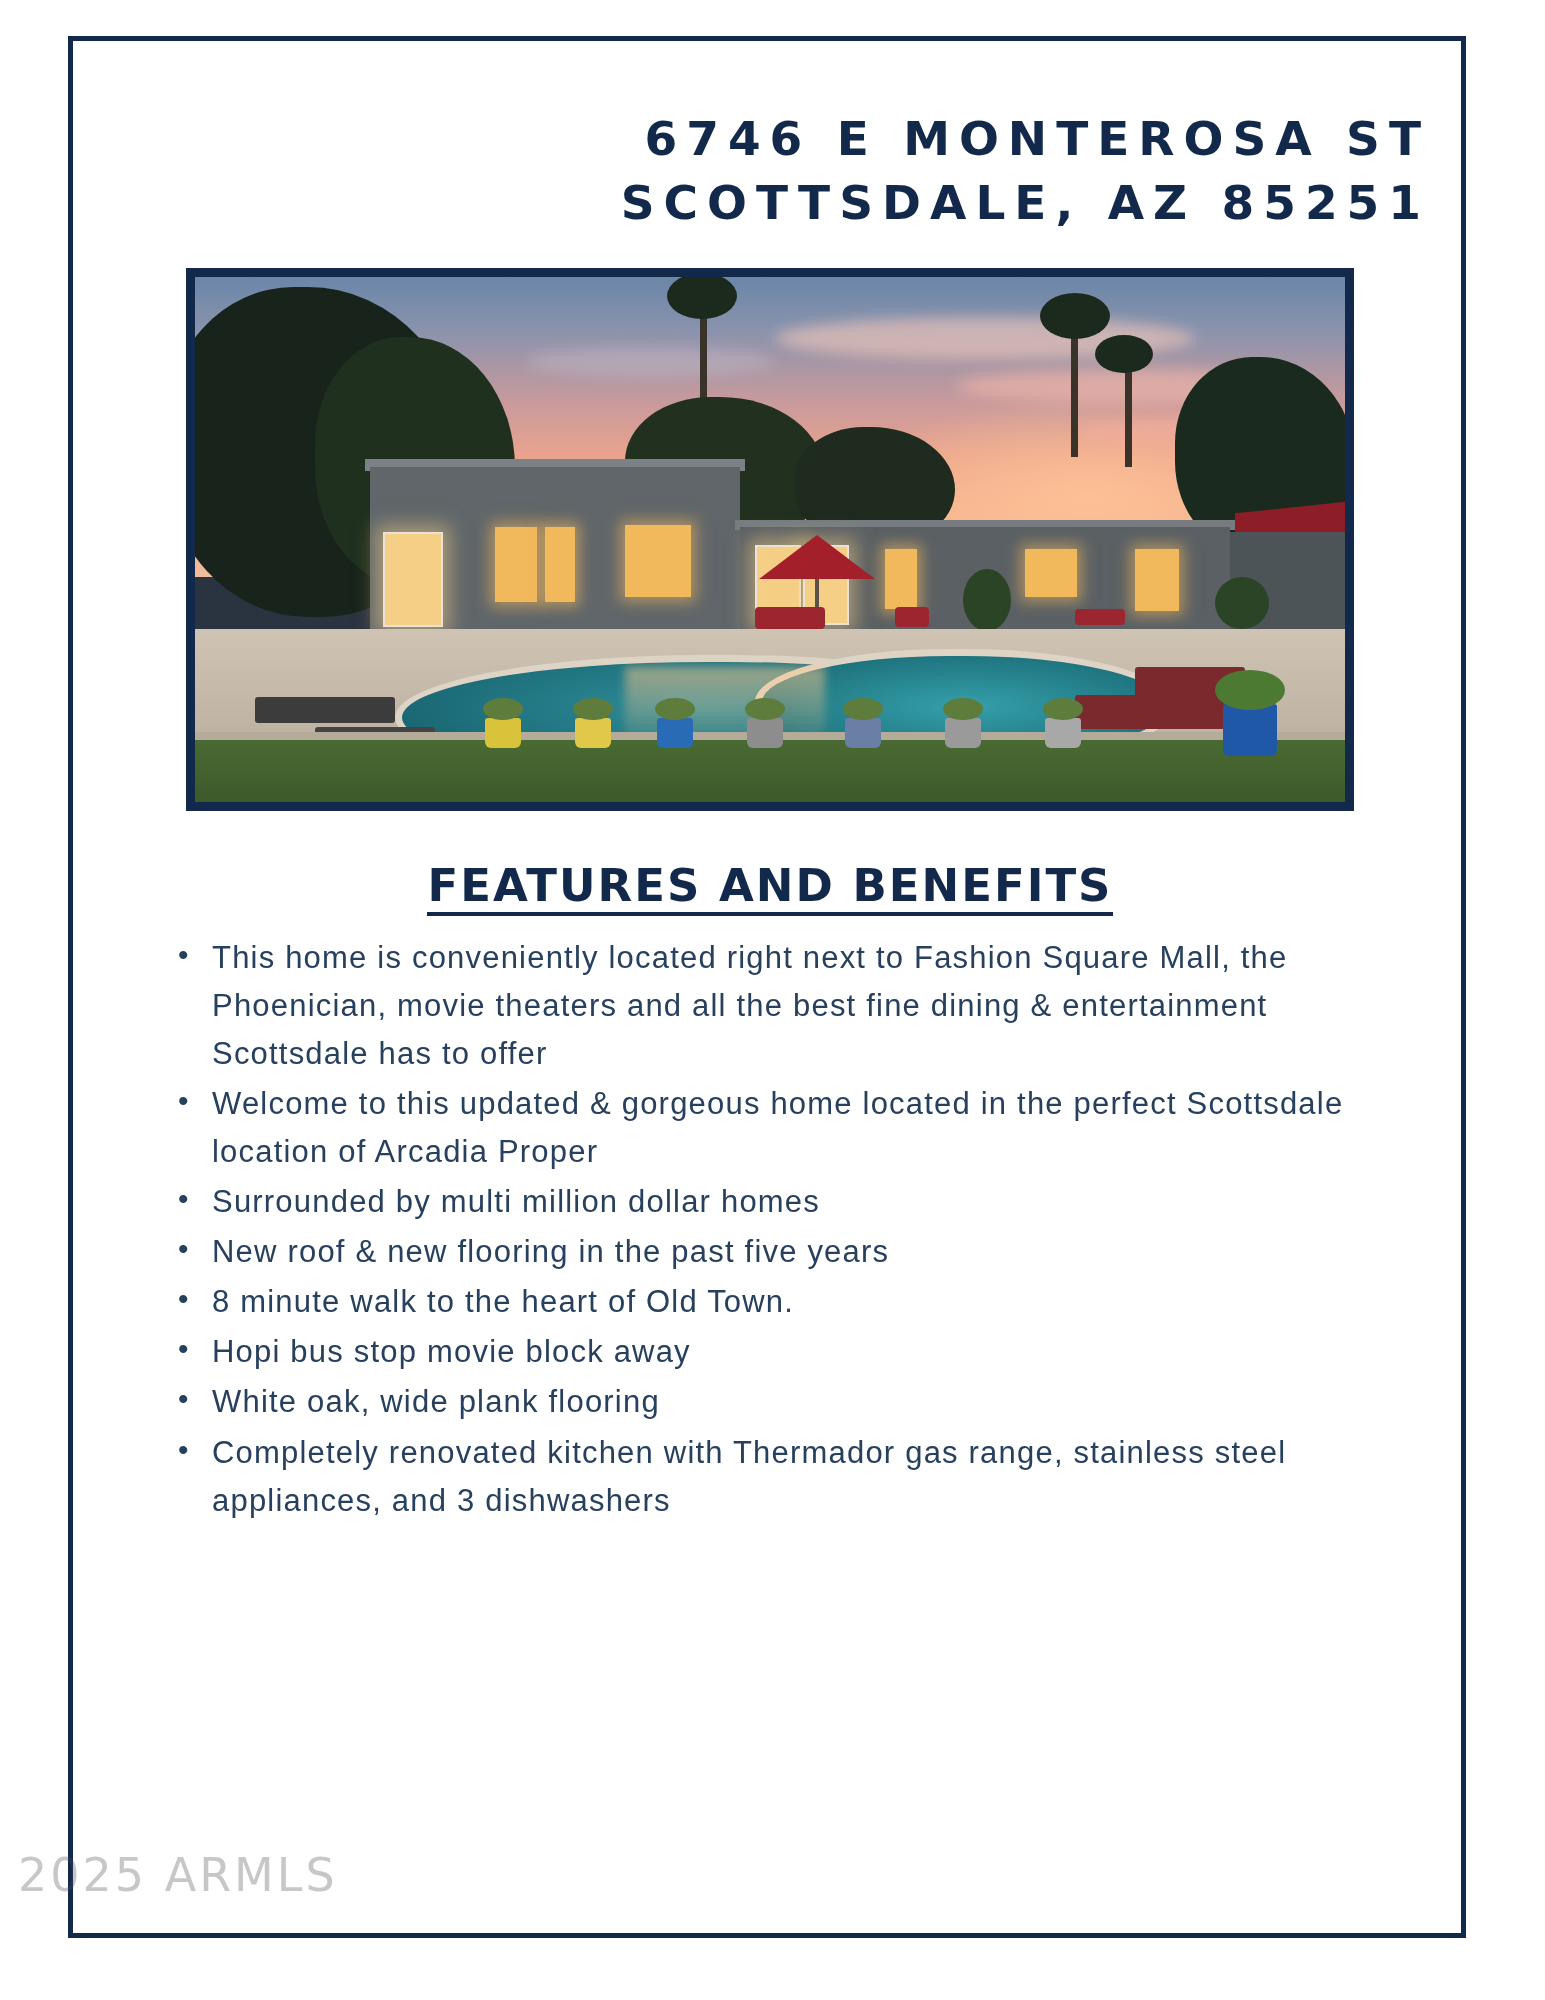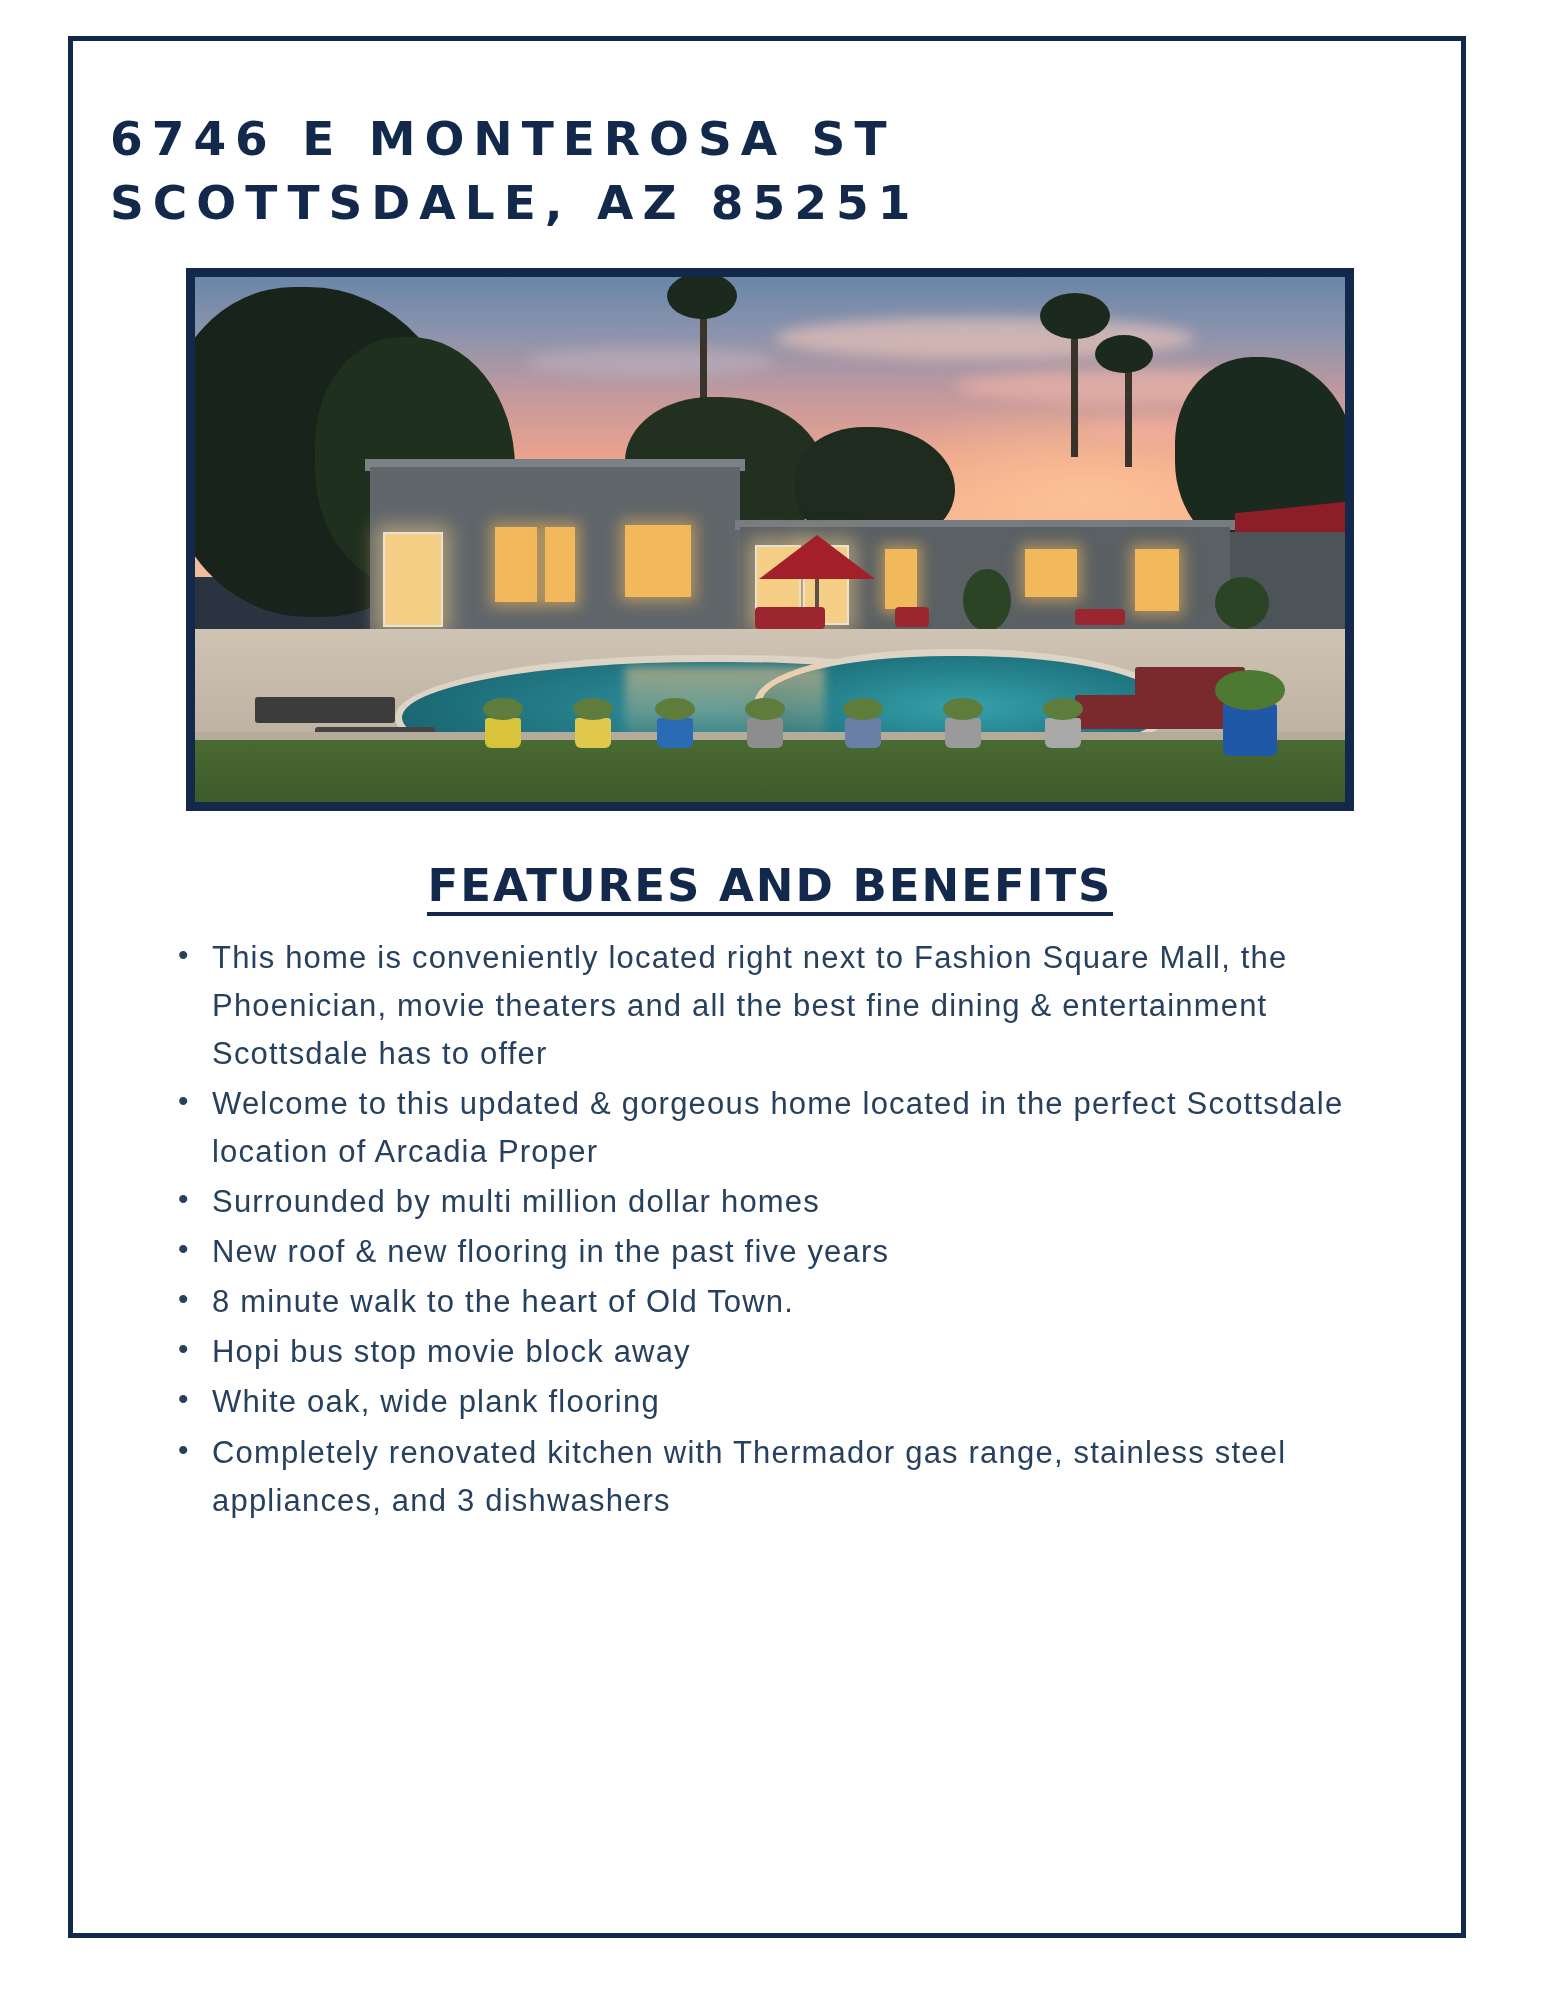--- a/index.html
+++ b/index.html
@@ -35,21 +35,21 @@
   }
 
   .content {
     position: absolute;
     left: 110px;
     top: 70px;
     width: 1320px;
   }
 
   .address-block {
-    text-align: left;
+    text-align: right;
     color: #12294b;
     font-size: 47px;
     letter-spacing: 9px;
     font-weight: bold;
     line-height: 1.32;
     margin-top: 38px;
     font-family: "DejaVu Sans", sans-serif;
   }
   .address-line2 {
     margin-top: 2px;
@@ -399,14 +399,15 @@
       <li>Surrounded by multi million dollar homes</li>
       <li>New roof &amp; new flooring in the past five years</li>
       <li>8 minute walk to the heart of Old Town.</li>
       <li>Hopi bus stop movie block away</li>
       <li>White oak, wide plank flooring</li>
       <li>Completely renovated kitchen with Thermador gas range, stainless steel appliances, and 3 dishwashers</li>
     </ul>
 
   </div>
 
+  <div class="watermark">2025 ARMLS</div>
 
 </div>
 
 </body></html>

